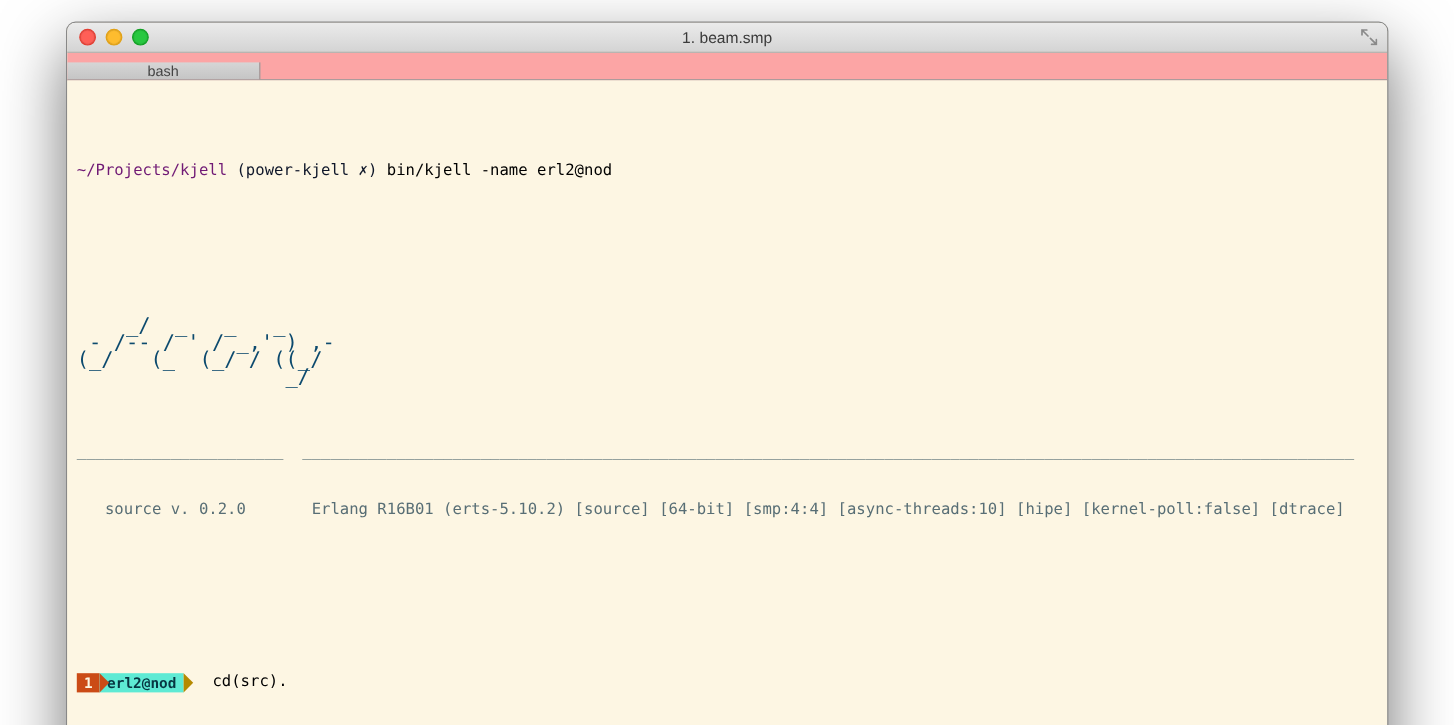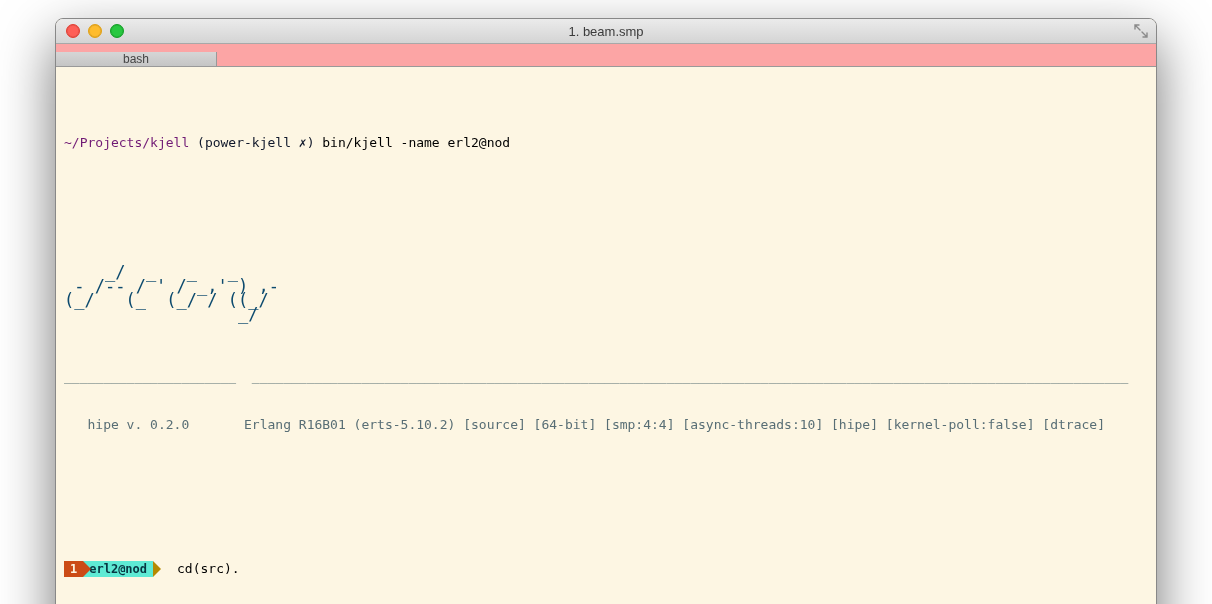--- a/index.html
+++ b/index.html
@@ -146,21 +146,21 @@
     <div class="line"><span class="c-green">~/Projects/kjell</span><span class="c-yellow"> </span><span class="c-yellow">(power-kjell ✗)</span><span> </span><span class="c-prompt-cmd">bin/kjell -name erl2@nod</span></div>
 
     <div class="line">&nbsp;</div>
 
     <pre class="ascii">    _/  _   _   _
  - /-- / ' / _,' ) ,-
 (_/   (_  (_/ / ((_/
                  _/</pre>
 
     <div class="line"><span>______________________</span><span>  </span><span>________________________________________________________________________________________________________________</span></div>
-    <div class="line">   <span>hipe v. 0.2.0</span>       <span>Erlang R16B01 (erts-5.10.2) [source] [64-bit] [smp:4:4] [async-threads:10] [hipe] [kernel-poll:false] [dtrace]</span></div>
+    <div class="line">   <span>source v. 0.2.0</span>       <span>Erlang R16B01 (erts-5.10.2) [source] [64-bit] [smp:4:4] [async-threads:10] [hipe] [kernel-poll:false] [dtrace]</span></div>
 
     <div class="line">&nbsp;</div>
 
     
     <div class="prompt-row">
       <span class="badge">
         <span class="seg num">1</span>
         <span class="arrow orange-on-yellow"></span>
         <span class="seg host">erl2@nod</span>
         <span class="arrow yellow-on-cream"></span>

